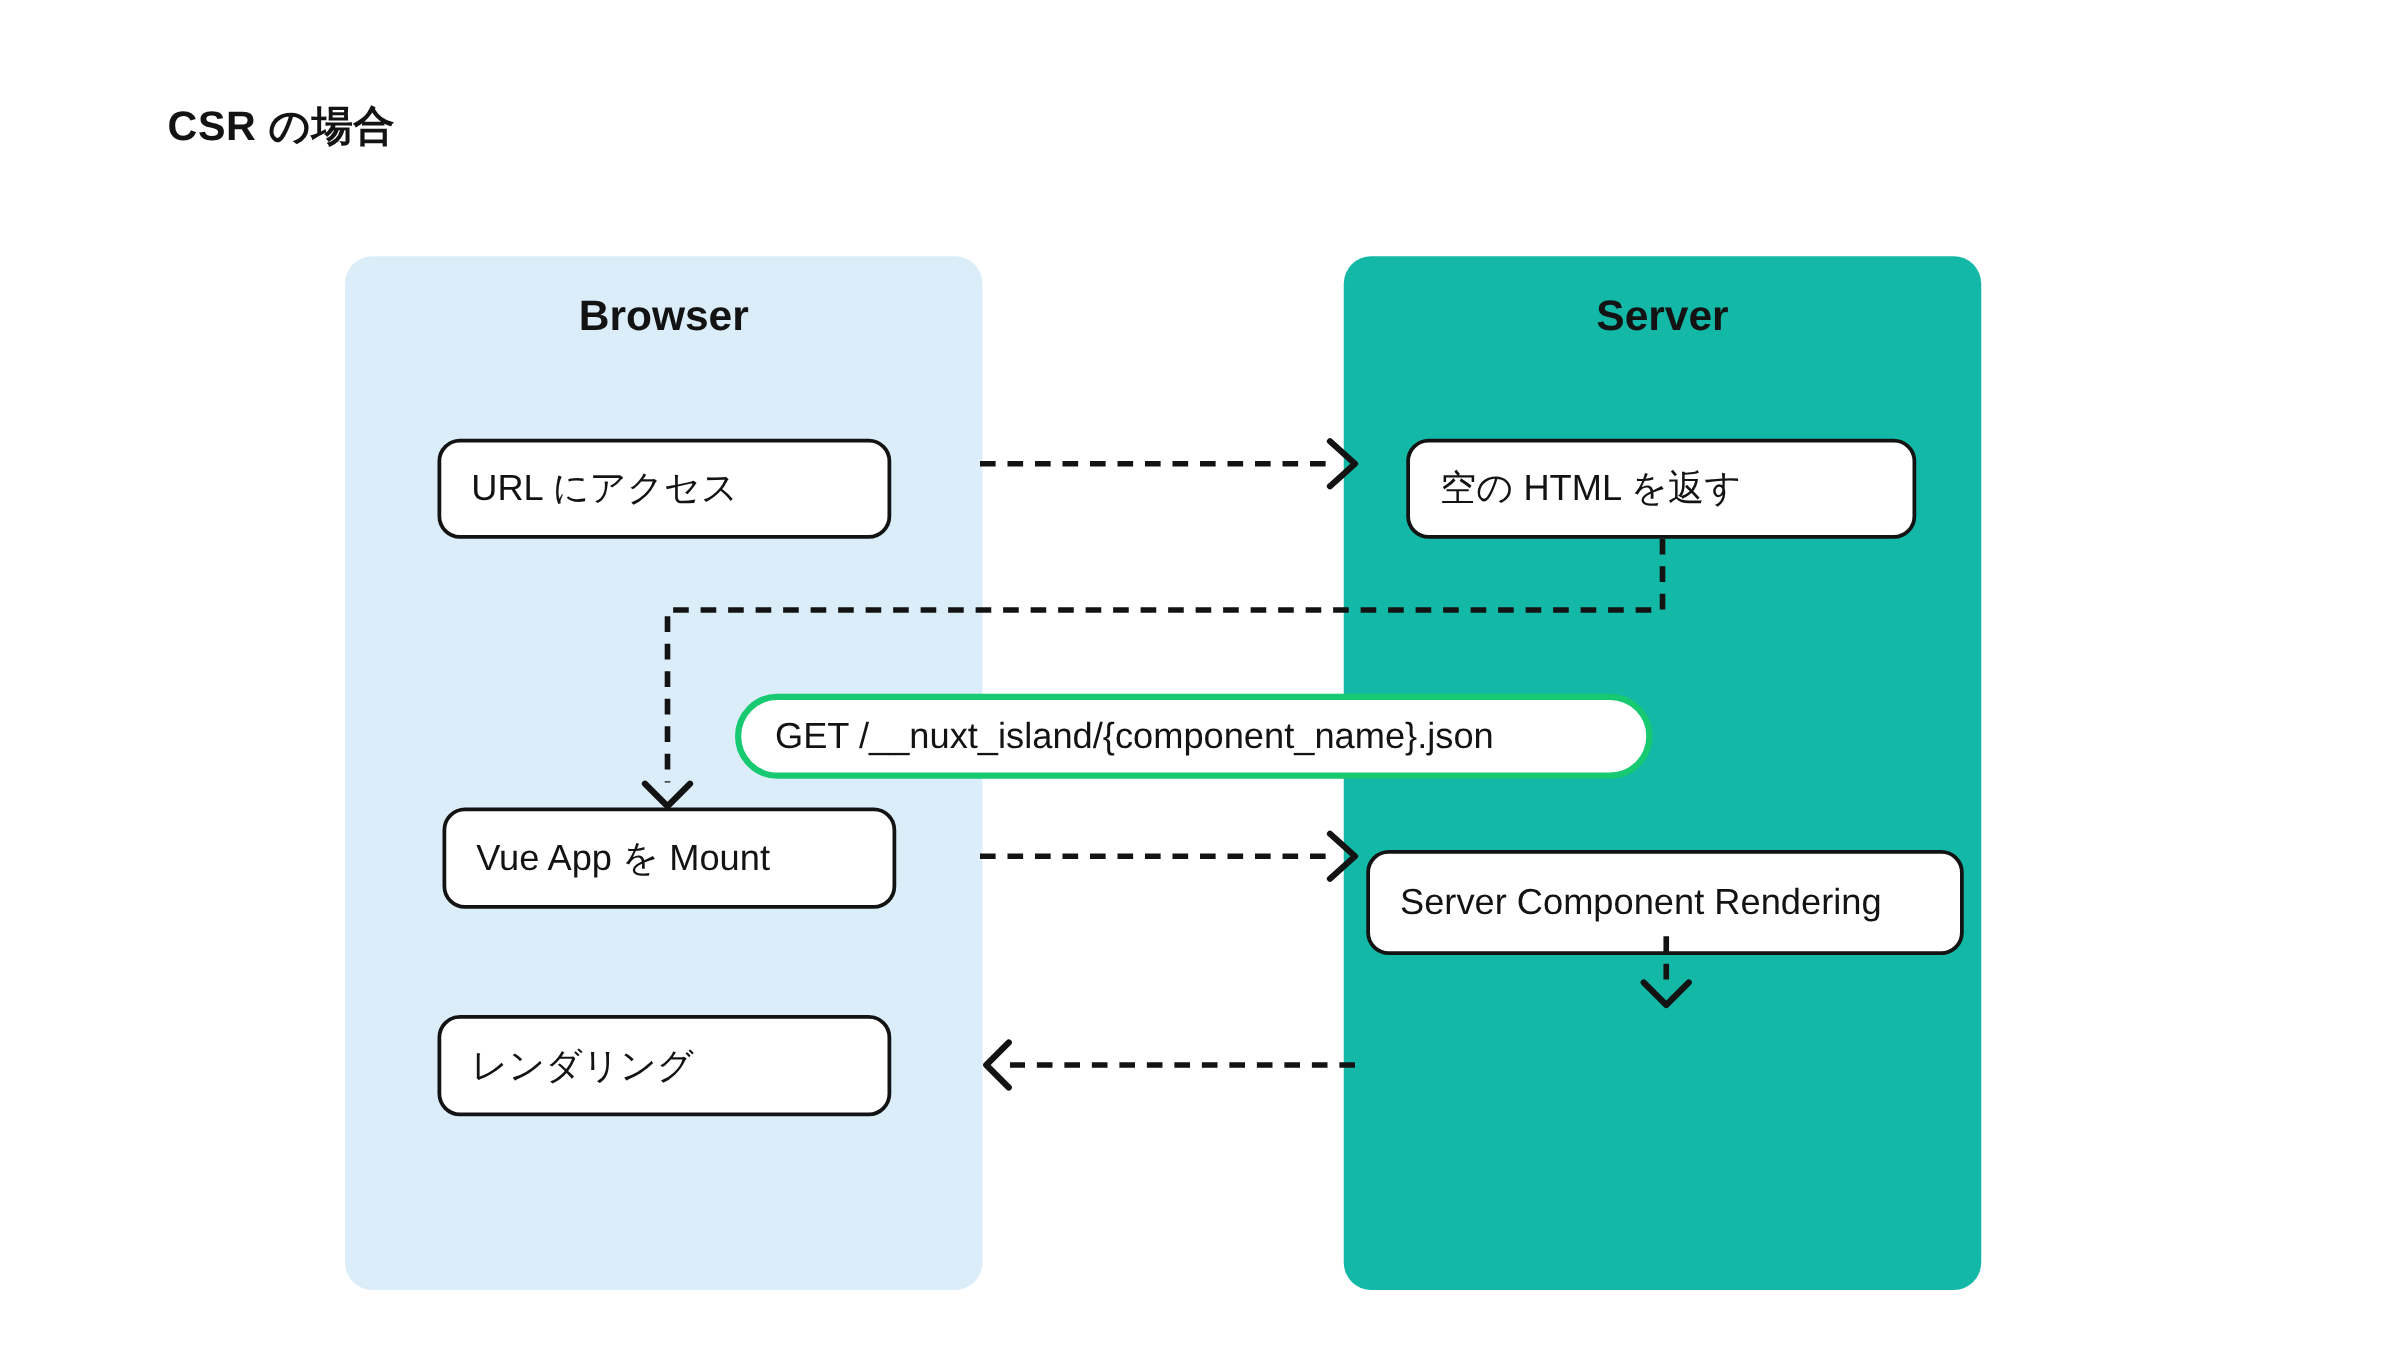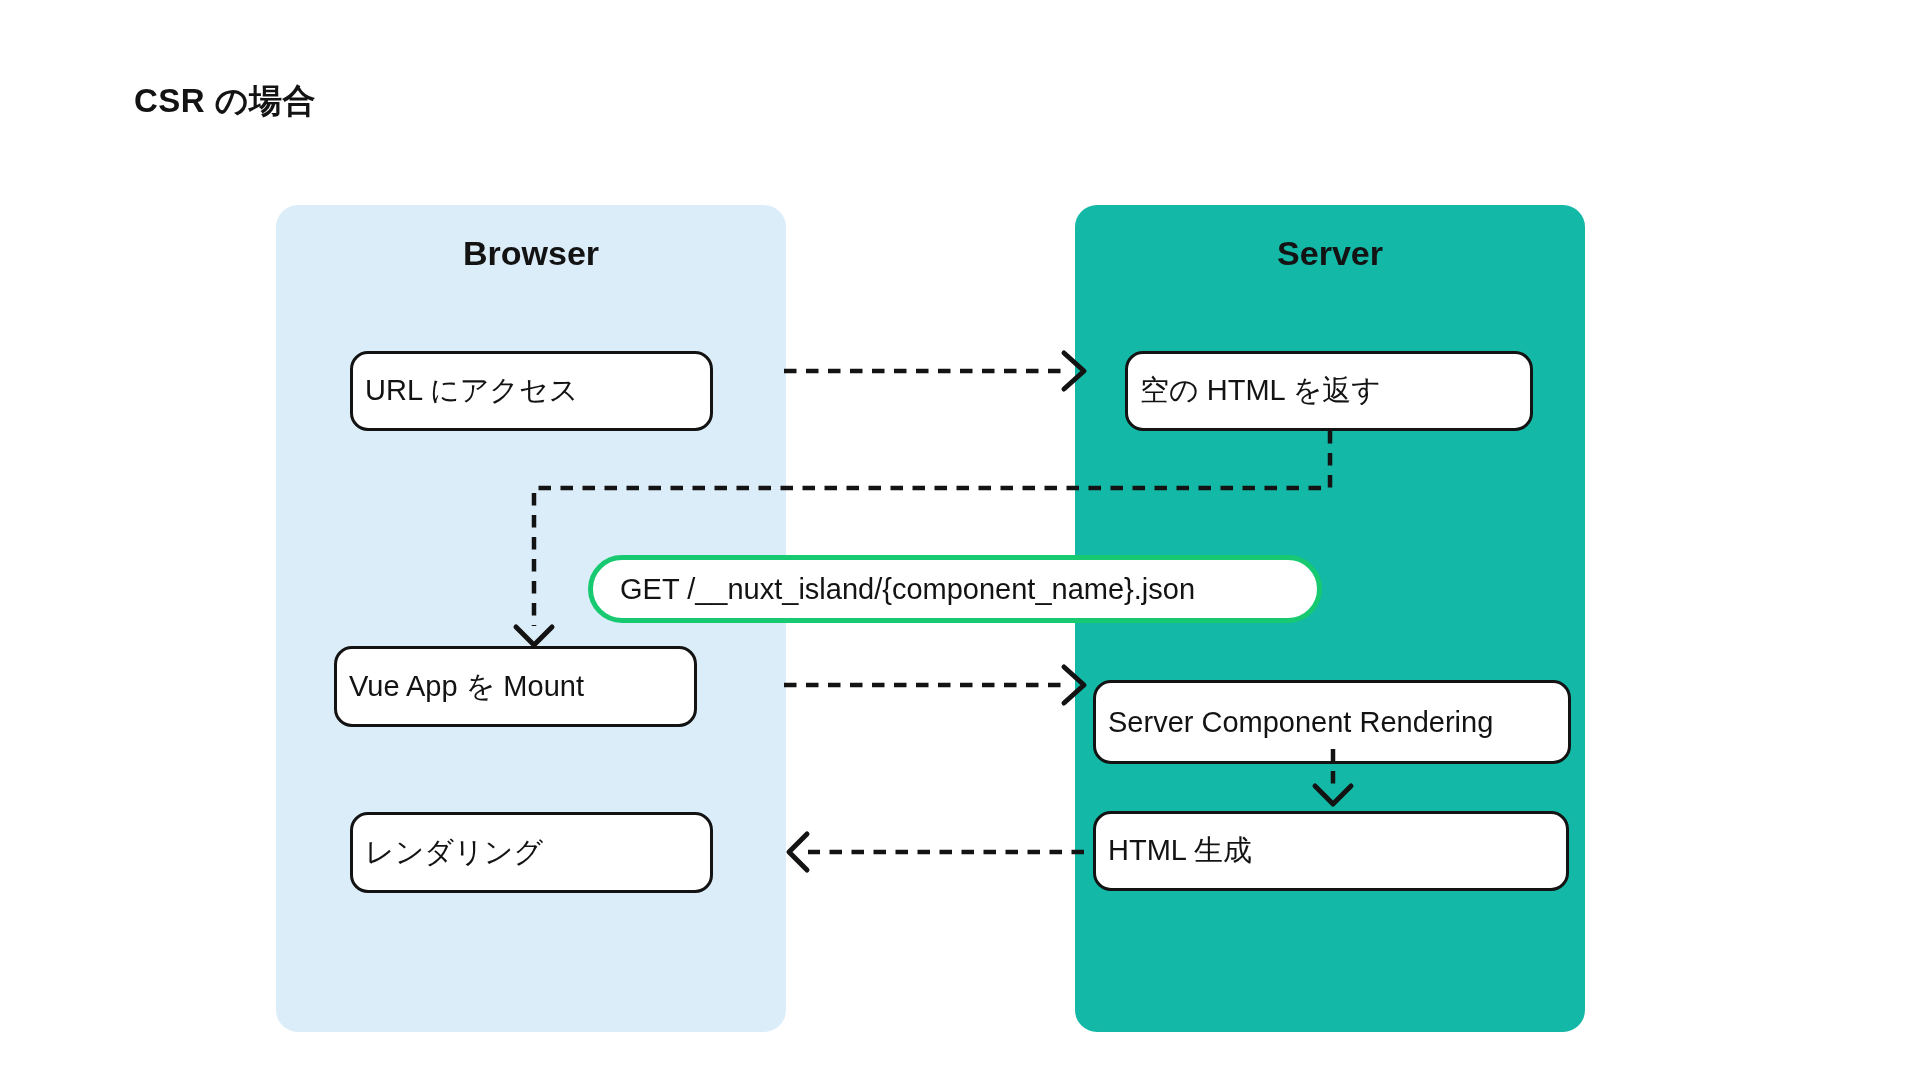--- a/index.html
+++ b/index.html
@@ -43,27 +43,27 @@
     font-weight: 700;
   }
   .node {
     position: absolute;
     box-sizing: border-box;
     background: #ffffff;
     border: 3px solid #131313;
     border-radius: 18px;
     display: flex;
     align-items: center;
-    padding-left: 12px;
+    padding-left: 24px;
     font-size: 29px;
     white-space: nowrap;
   }
   .node-url        { left: 350px;  top: 351px; width: 363px; height: 80px; }
   .node-empty-html { left: 1125px; top: 351px; width: 408px; height: 80px; }
-  .node-vue        { left: 334px;  top: 646px; width: 363px; height: 81px; }
+  .node-vue        { left: 354px;  top: 646px; width: 363px; height: 81px; }
   .node-scr        { left: 1093px; top: 680px; width: 478px; height: 84px; }
   .node-render     { left: 350px;  top: 812px; width: 363px; height: 81px; }
   .node-htmlgen    { left: 1093px; top: 811px; width: 476px; height: 80px; }
   .request-pill {
     position: absolute;
     left: 588px;
     top: 555px;
     width: 734px;
     height: 68px;
     box-sizing: border-box;
@@ -155,17 +155,14 @@
   </div>
 
   <div class="node node-scr">
     <span>Server Component Rendering</span>
   </div>
 
   <div class="node node-render">
     <span>レンダリング</span>
   </div>
 
-  <div class="node node-htmlgen">
-    <span>HTML 生成</span>
-  </div>
 
 </div>
 
 </body></html>

